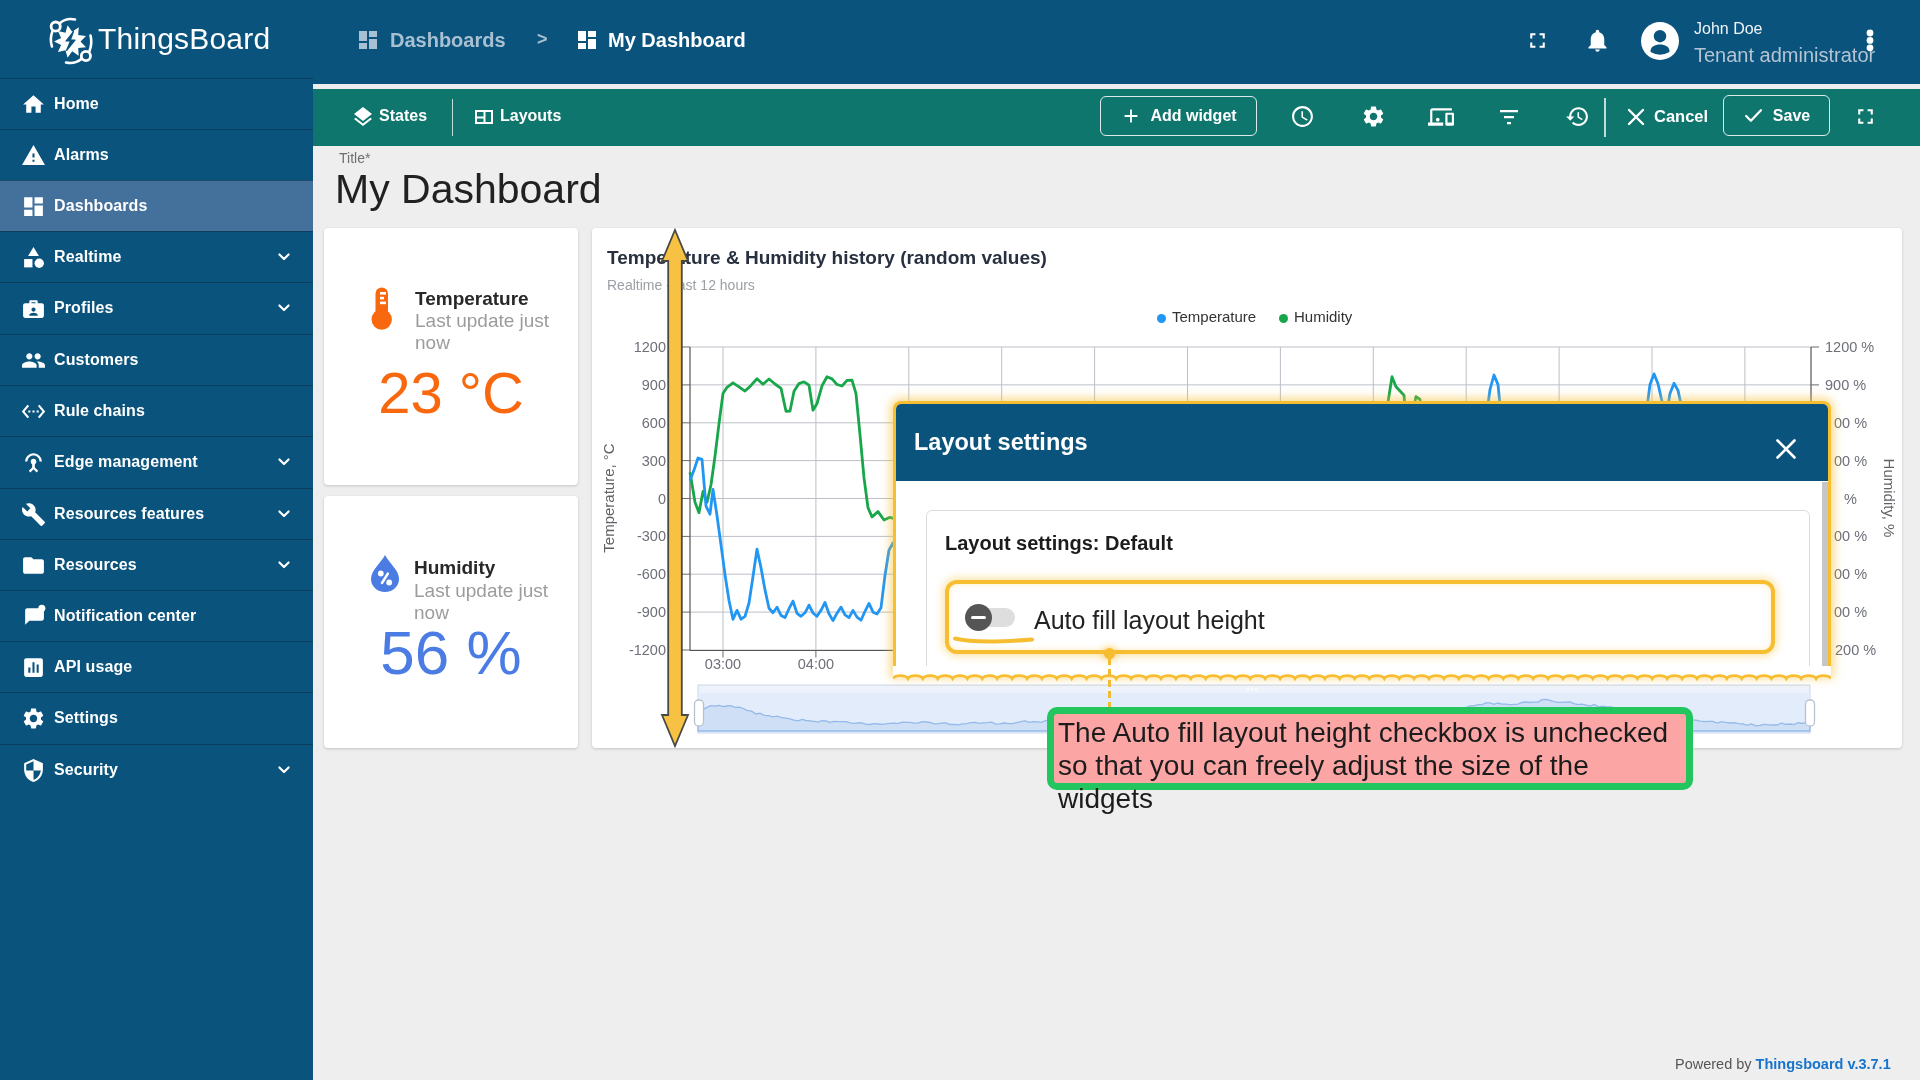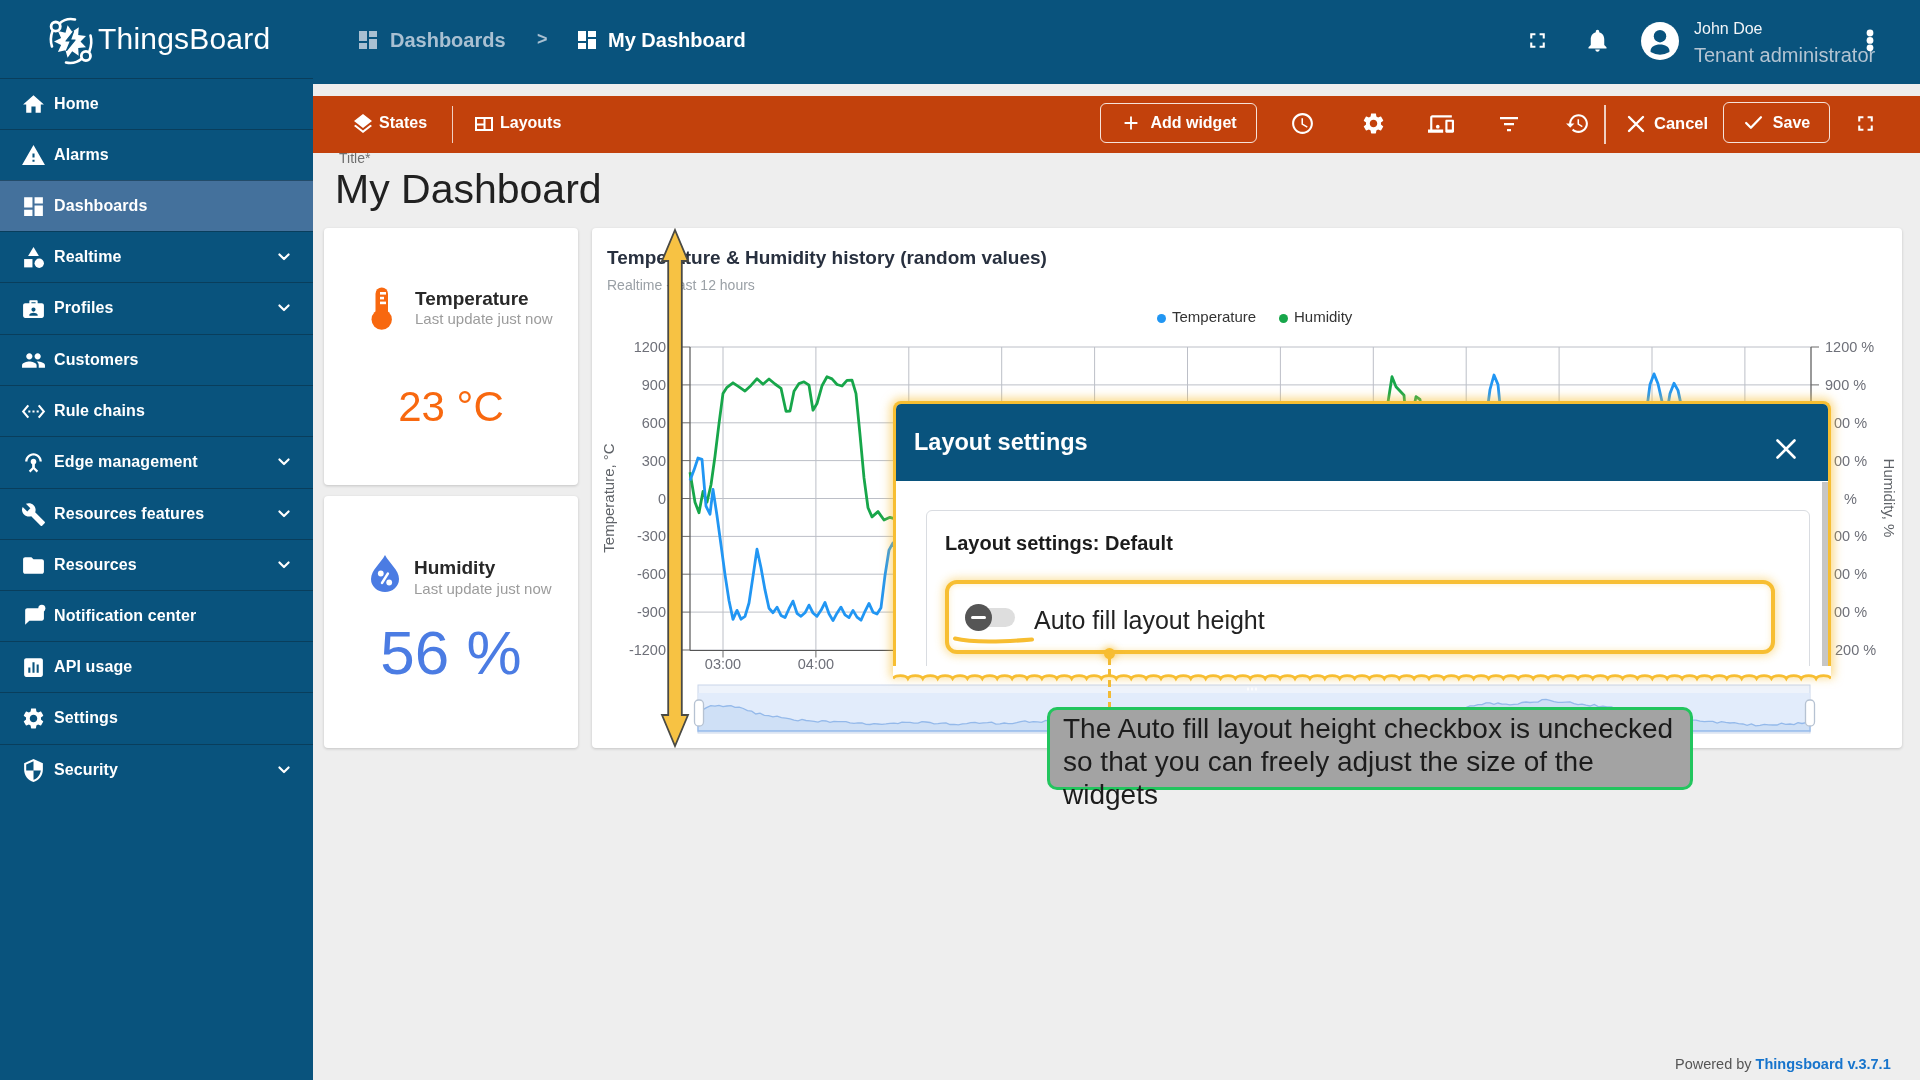--- a/index.html
+++ b/index.html
@@ -8,55 +8,55 @@
 .abs { position:absolute; }
 #sidebar { position:absolute; left:0; top:0; width:313px; height:1080px; background:#09537d; z-index:5; }
 #logo svg.mark { position:absolute; left:46px; top:15px; }
 #logo .brand { position:absolute; left:98px; top:22px; font-size:30px; font-weight:300; color:#fff; letter-spacing:0.2px; }
 .mitem { position:absolute; left:0; width:313px; height:51px; border-top:1px solid rgba(9,45,66,0.55); color:#fff; }
 .mitem .mi { position:absolute; left:21px; top:13px; width:25px; height:25px; }
 .mitem .ml { position:absolute; left:54px; top:50%; transform:translateY(-50%); font-size:16px; font-weight:700; letter-spacing:0.1px; }
 .mitem .chev { position:absolute; right:19px; top:50%; transform:translateY(-50%); }
 .mitem.sel { background:#44719c; }
 #hrow1 { position:absolute; left:313px; top:0; width:1607px; height:84px; background:#09537d; z-index:4; color:#fff; }
-#hrow2 { position:absolute; left:313px; top:96px; width:1607px; height:57px; background:#c2410c; z-index:4; color:#fff; }
+#hrow2 { position:absolute; left:313px; top:89px; width:1607px; height:57px; background:#0f766e; z-index:4; color:#fff; }
 .crumb-ic { position:absolute; top:28px; }
 .crumb-t { position:absolute; top:29px; font-size:20px; font-weight:700; }
 #hrow1 .dim { color:#a9c0d2; }
 .obtn { position:absolute; border:1.5px solid rgba(255,255,255,0.85); border-radius:6px; color:#fff; font-size:16px; font-weight:700; display:flex; align-items:center; justify-content:center; }
 #titlelbl { position:absolute; left:339px; top:150px; font-size:14px; color:#6e6e6e; }
 #bigtitle { position:absolute; left:335px; top:166px; font-size:41px; color:#212121; }
 .card { position:absolute; background:#fff; border-radius:4px; box-shadow:0 1px 3px rgba(0,0,0,0.18); }
 #card-temp { left:324px; top:228px; width:254px; height:257px; }
 #card-hum  { left:324px; top:496px; width:254px; height:252px; }
 #card-chart{ left:592px; top:228px; width:1310px; height:520px; }
 .wtitle { font-size:19px; font-weight:700; color:#282828; }
-.wsub { font-size:15px; color:#9c9c9c; }
-#tval { position:absolute; left:324px; width:254px; text-align:center; top:359px; font-size:42px; color:#f8680f;margin-top:24px; }
+.wsub { font-size:19px; color:#9c9c9c; }
+#tval { position:absolute; left:324px; width:254px; text-align:center; top:359px; font-size:58px; color:#f8680f; }
 #hval { position:absolute; left:324px; width:254px; text-align:center; top:617px; font-size:62px; color:#4b7ce3; }
 #ctitle { position:absolute; left:607px; top:247px; font-size:19px; font-weight:700; color:#28303f; }
 #csub { position:absolute; left:607px; top:277px; font-size:14px; color:#9aa0a6; }
 .leg { position:absolute; top:308px; font-size:15px; color:#333; }
 .dot { display:inline-block; width:9px; height:9px; border-radius:50%; margin-right:6px; vertical-align:middle; }
 #arrow { position:absolute; left:660px; top:228px; z-index:20; }
 #modal { position:absolute; left:893px; top:401px; width:938px; height:274px; overflow:hidden; z-index:30; background:#fff; border:3px solid #f7be32; border-bottom:none; border-radius:8px 8px 0 0; box-shadow:0 0 10px 3px rgba(247,190,50,0.55); }
 #modal-head { position:absolute; left:-3px; top:-3px; width:938px; height:80px; background:#09537d; border-radius:8px 8px 0 0; border:3px solid #f7be32; border-bottom:none; }
 #modal-head .mt { position:absolute; left:18px; top:25px; font-size:23.5px; font-weight:700; color:#fff;text-align:center; }
 #panel { position:absolute; left:30px; top:106px; width:884px; height:200px; border:1px solid #d9dce1; border-radius:6px; background:#fff; }
 #lsd { position:absolute; left:49px; top:128px; font-size:20px; font-weight:700; color:#1c1c1c; }
 #hotbox { position:absolute; left:49px; top:176px; width:830px; height:74px; border:4px solid #f7be32; border-radius:12px; box-shadow:0 0 9px 2px rgba(247,190,50,0.45), inset 0 0 6px rgba(247,190,50,0.28); background:#fff; }
 #togtrack { position:absolute; left:70px; top:204px; width:49px; height:19px; border-radius:10px; background:#dedede; }
 #togthumb { position:absolute; left:69px; top:200px; width:27px; height:27px; border-radius:50%; background:#555; }
 #togthumb:after { content:""; position:absolute; left:6px; top:12px; width:15px; height:3px; background:#fff; border-radius:2px; }
 #autotxt { position:absolute; left:138px; top:202px; font-size:25px; color:#222; }
 #scrollbar { position:absolute; left:926px; top:78px; width:8px; height:190px; background:#c6c6c6; }
 #scallop { position:absolute; left:893px; top:666px; width:938px; height:22px; z-index:31; }
 #dotmark { position:absolute; left:1103.5px; top:648px; width:11px; height:11px; border-radius:50%; background:#f7bd31; z-index:33; box-shadow:0 0 6px 2px rgba(247,190,50,0.5); }
 #dashline { position:absolute; left:1107.5px; top:658px; width:3px; height:50px; z-index:32; background:repeating-linear-gradient(to bottom,#f2bb35 0 7px,rgba(0,0,0,0) 7px 11px); }
-#callout { position:absolute; left:1047px; top:707px; width:646px; height:83px; background:#a3a3a3; border:3px solid #22c55e; border-radius:10px; z-index:33; padding:2px 0 0 13px; font-size:28px; color:#1c1c1c; line-height:33px; }
+#callout { position:absolute; left:1047px; top:707px; width:646px; height:83px; background:#fca5a5; border:7px solid #22c55e; border-radius:10px; z-index:33; padding:2px 0 0 4px; font-size:28px; color:#1c1c1c; line-height:33px; }
 #foot { position:absolute; left:1675px; top:1056px; font-size:14.5px; color:#555; z-index:3; }
 #foot b { color:#1774cc; }
 </style>
 </head>
 <body>
 
 <div id="sidebar">
   <div id="logo">
     <svg class="mark" width="50" height="52" viewBox="0 0 50 52">
 <g fill="none" stroke="#fff" stroke-width="2.6" stroke-linecap="round">

